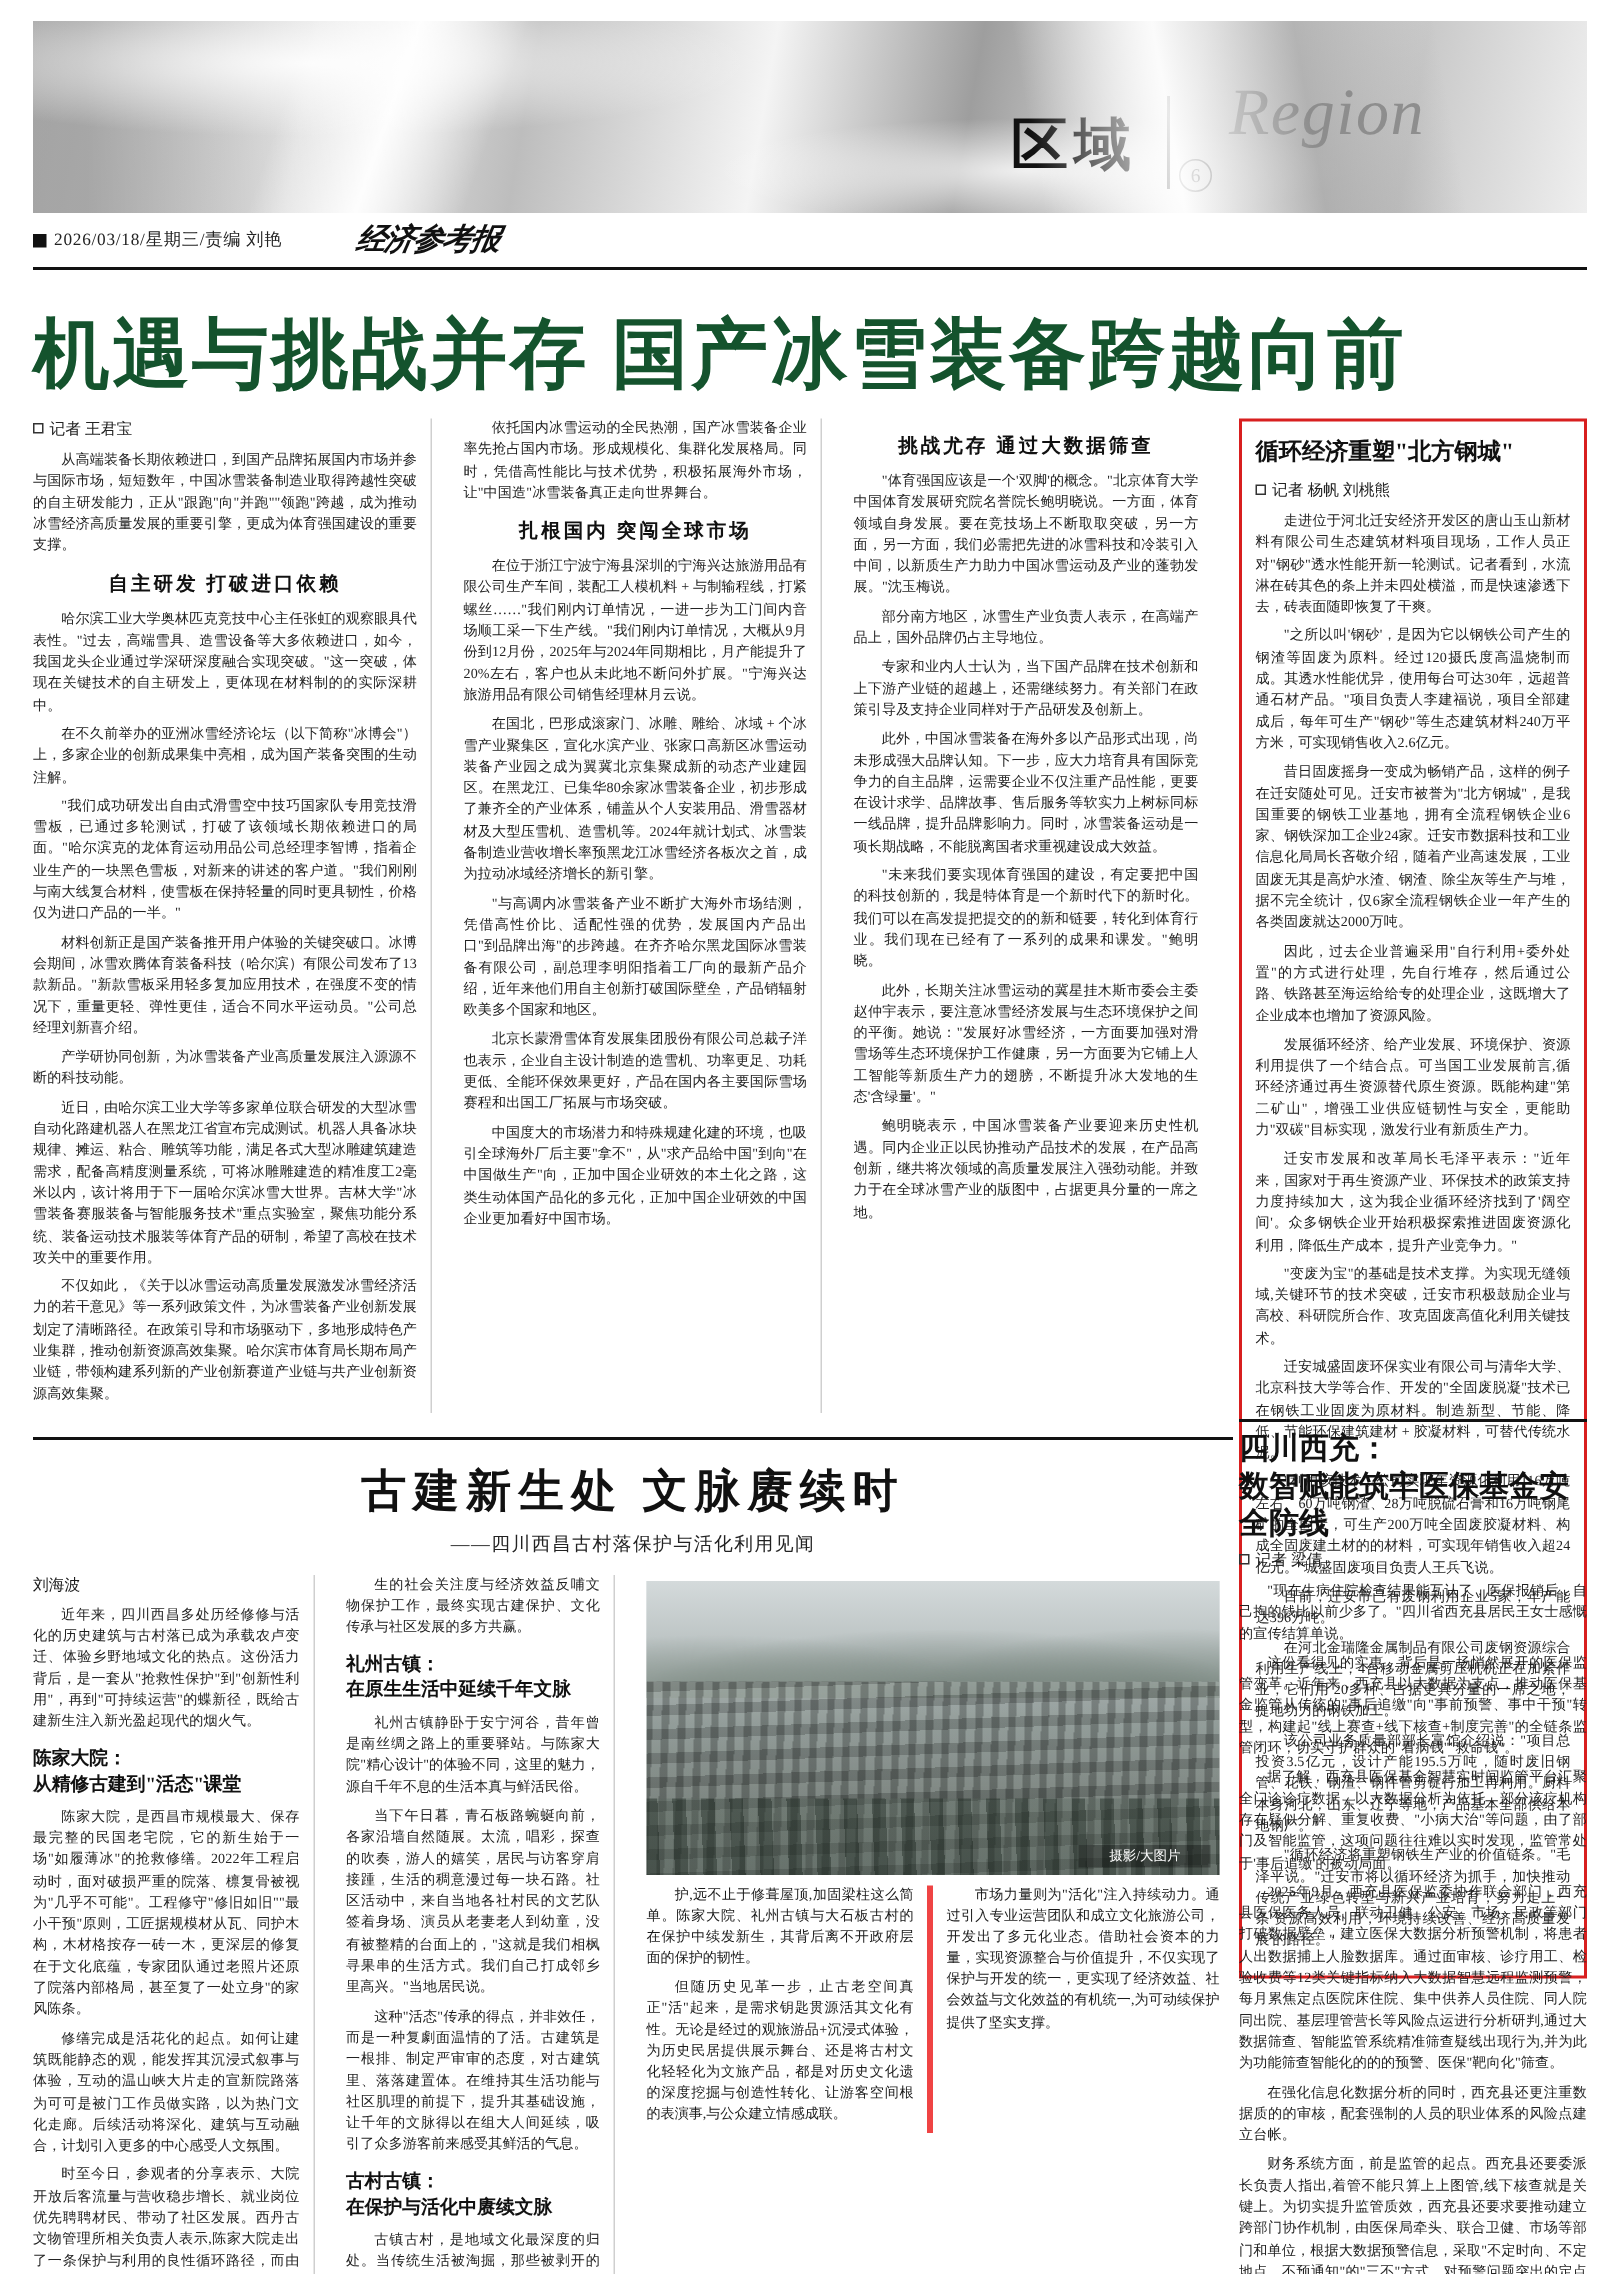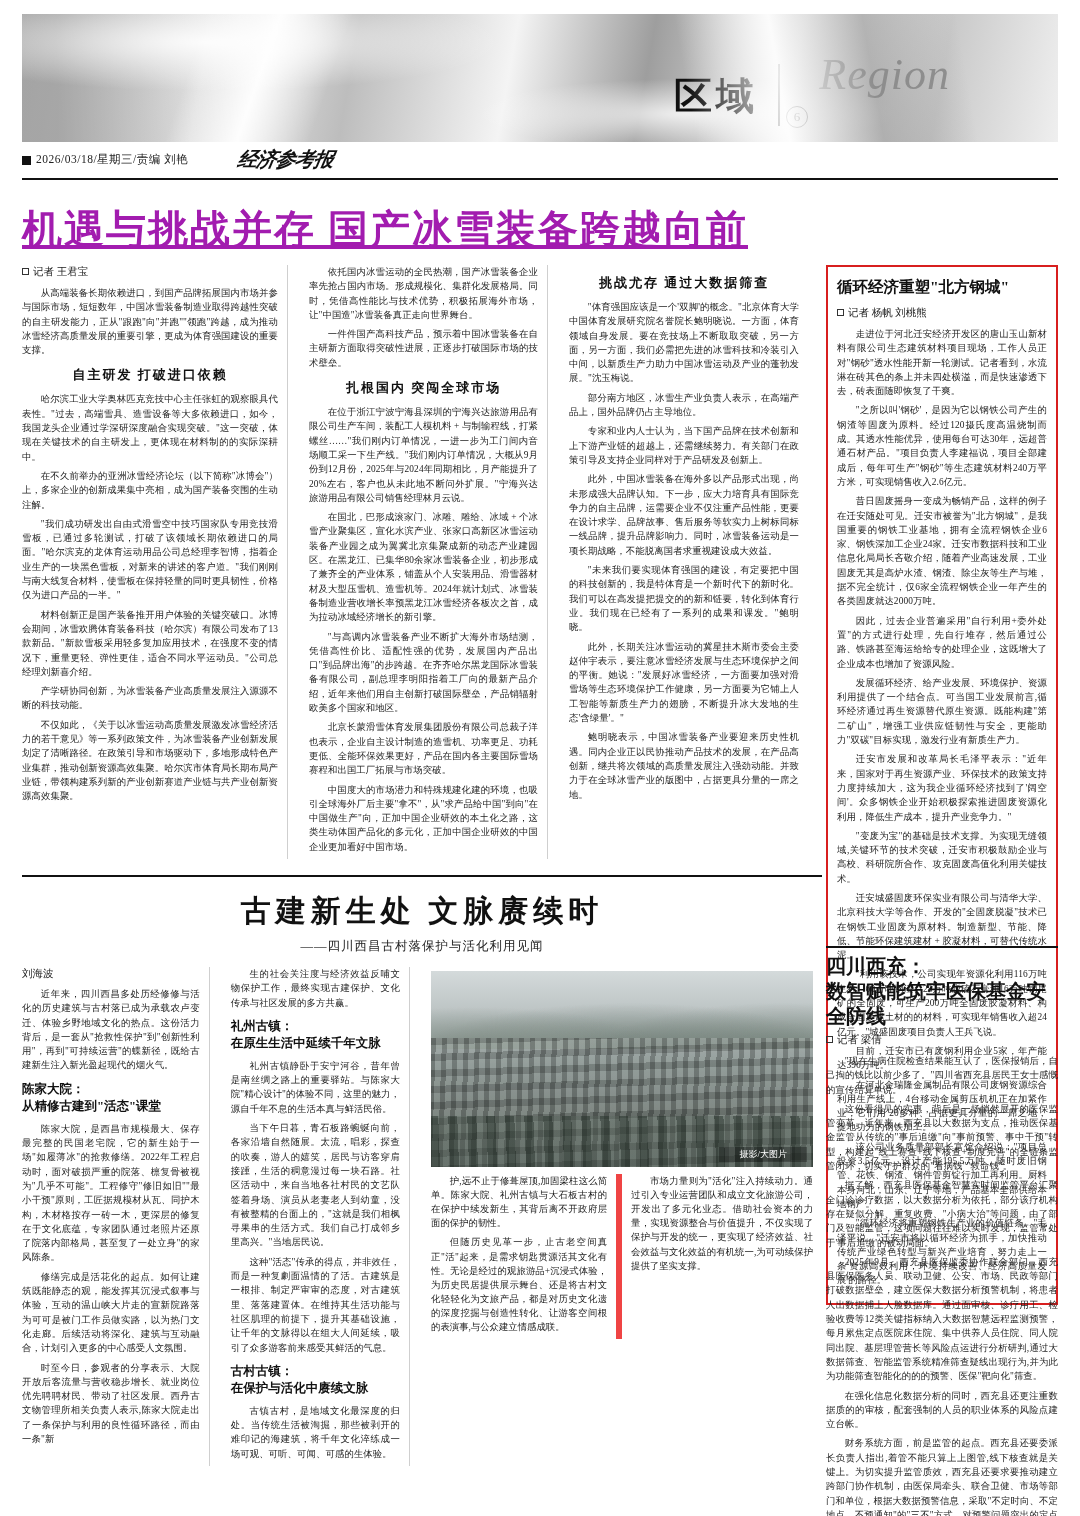--- a/index.html
+++ b/index.html
@@ -125,25 +125,24 @@
     font-style: italic;
     color: #111;
     letter-spacing: -1px;
     font-family: "Liberation Serif", serif;
     transform: skewX(-10deg);
   }
 
   
   .headline {
     margin: 22px 22px 6px 22px;
-    font-size: 40px;
+    font-size: 51px;
     font-weight: bold;
     letter-spacing: 2px;
-    color: #a21caf;
-    text-decoration: underline;
+    color: #14532d;
   }
 
   
   .body-wrap {
     position: relative;
     margin: 8px 22px 0 22px;
   }
   .cols {
     display: flex;
     gap: 12px;
@@ -325,26 +324,26 @@
         <div class="byline">
           <span class="box"></span><span>记者 王君宝</span>
         </div>
         <p class="tx">从高端装备长期依赖进口，到国产品牌拓展国内市场并参与国际市场，短短数年，中国冰雪装备制造业取得跨越性突破的自主研发能力，正从"跟跑"向"并跑""领跑"跨越，成为推动冰雪经济高质量发展的重要引擎，更成为体育强国建设的重要支撑。</p>
         <div class="subhead">自主研发  打破进口依赖</div>
         <p class="tx">哈尔滨工业大学奥林匹克竞技中心主任张虹的观察眼具代表性。"过去，高端雪具、造雪设备等大多依赖进口，如今，我国龙头企业通过学深研深度融合实现突破。"这一突破，体现在关键技术的自主研发上，更体现在材料制的的实际深耕中。</p>
         <p class="tx">在不久前举办的亚洲冰雪经济论坛（以下简称"冰博会"）上，多家企业的创新成果集中亮相，成为国产装备突围的生动注解。</p>
         <p class="tx">"我们成功研发出自由式滑雪空中技巧国家队专用竞技滑雪板，已通过多轮测试，打破了该领域长期依赖进口的局面。"哈尔滨克的龙体育运动用品公司总经理李智博，指着企业生产的一块黑色雪板，对新来的讲述的客户道。"我们刚刚与南大线复合材料，使雪板在保持轻量的同时更具韧性，价格仅为进口产品的一半。"</p>
         <p class="tx">材料创新正是国产装备推开用户体验的关键突破口。冰博会期间，冰雪欢腾体育装备科技（哈尔滨）有限公司发布了13款新品。"新款雪板采用轻多复加应用技术，在强度不变的情况下，重量更轻、弹性更佳，适合不同水平运动员。"公司总经理刘新喜介绍。</p>
         <p class="tx">产学研协同创新，为冰雪装备产业高质量发展注入源源不断的科技动能。</p>
+        <p class="tx">近日，由哈尔滨工业大学等多家单位联合研发的大型冰雪自动化路建机器人在黑龙江省宣布完成测试。机器人具备冰块规律、摊运、粘合、雕筑等功能，满足各式大型冰雕建筑建造需求，配备高精度测量系统，可将冰雕雕建造的精准度工2毫米以内，该计将用于下一届哈尔滨冰雪大世界。吉林大学"冰雪装备赛服装备与智能服务技术"重点实验室，聚焦功能分系统、装备运动技术服装等体育产品的研制，希望了高校在技术攻关中的重要作用。</p>
         <p class="tx">不仅如此，《关于以冰雪运动高质量发展激发冰雪经济活力的若干意见》等一系列政策文件，为冰雪装备产业创新发展划定了清晰路径。在政策引导和市场驱动下，多地形成特色产业集群，推动创新资源高效集聚。哈尔滨市体育局长期布局产业链，带领构建系列新的产业创新赛道产业链与共产业创新资源高效集聚。</p>
       </div>
 
       <div class="col" style="width:248px;">
         <p class="tx">依托国内冰雪运动的全民热潮，国产冰雪装备企业率先抢占国内市场。形成规模化、集群化发展格局。同时，凭借高性能比与技术优势，积极拓展海外市场，让"中国造"冰雪装备真正走向世界舞台。</p>
-        <p class="tx">一件件国产高科技产品，预示着中国冰雪装备在自主研新方面取得突破性进展，正逐步打破国际市场的技术壁垒。</p>
         <div class="subhead">扎根国内  突闯全球市场</div>
         <p class="tx">在位于浙江宁波宁海县深圳的宁海兴达旅游用品有限公司生产车间，装配工人模机料 + 与制输程线，打紧螺丝……"我们刚内订单情况，一进一步为工门间内音场顺工采一下生产线。"我们刚内订单情况，大概从9月份到12月份，2025年与2024年同期相比，月产能提升了20%左右，客户也从未此地不断问外扩展。"宁海兴达旅游用品有限公司销售经理林月云说。</p>
         <p class="tx">在国北，巴形成滚家门、冰雕、雕给、冰域 + 个冰雪产业聚集区，宣化水滨产业、张家口高新区冰雪运动装备产业园之成为翼冀北京集聚成新的动态产业建园区。在黑龙江、已集华80余家冰雪装备企业，初步形成了兼齐全的产业体系，铺盖从个人安装用品、滑雪器材材及大型压雪机、造雪机等。2024年就计划式、冰雪装备制造业营收增长率预黑龙江冰雪经济各板次之首，成为拉动冰域经济增长的新引擎。</p>
         <p class="tx">"与高调内冰雪装备产业不断扩大海外市场结测，凭借高性价比、适配性强的优势，发展国内产品出口"到品牌出海"的步跨越。在齐齐哈尔黑龙国际冰雪装备有限公司，副总理李明阳指着工厂向的最新产品介绍，近年来他们用自主创新打破国际壁垒，产品销辐射欧美多个国家和地区。</p>
         <p class="tx">北京长蒙滑雪体育发展集团股份有限公司总裁子洋也表示，企业自主设计制造的造雪机、功率更足、功耗更低、全能环保效果更好，产品在国内各主要国际雪场赛程和出国工厂拓展与市场突破。</p>
         <p class="tx">中国度大的市场潜力和特殊规建化建的环境，也吸引全球海外厂后主要"拿不"，从"求产品给中国"到向"在中国做生产"向，正加中国企业研效的本土化之路，这类生动体国产品化的多元化，正加中国企业研效的中国企业更加看好中国市场。</p>
         <p class="tx"></p>
       </div>
 
       <div class="col" style="width:248px;">
@@ -419,21 +418,21 @@
       </div>
 
       <div class="col" style="width:400px;">
         <div class="photo">
           <div class="hills"></div>
           <div class="roofs"></div>
           <div class="trees"></div>
           <div class="credit">摄影/大图片</div>
         </div>
         <div style="display:flex; gap:0;">
-          <div style="width:196px; padding-right:9px; border-right:6px solid #ef4444;">
+          <div style="width:196px; padding-right:9px; border-right:4px solid #ef4444;">
             <p class="caption-line">护,远不止于修葺屋顶,加固梁柱这么简单。陈家大院、礼州古镇与大石板古村的在保护中续发新生，其背后离不开政府层面的保护的韧性。</p>
             <p class="caption-line">但随历史见革一步，止古老空间真正"活"起来，是需求钥匙贯源活其文化有性。无论是经过的观旅游品+沉浸式体验，为历史民居提供展示舞台、还是将古村文化轻轻化为文旅产品，都是对历史文化遗的深度挖掘与创造性转化、让游客空间根的表演事,与公众建立情感成联。</p>
           </div>
           <div style="width:196px; padding-left:9px;">
             <p class="caption-line">市场力量则为"活化"注入持续动力。通过引入专业运营团队和成立文化旅游公司，开发出了多元化业态。借助社会资本的力量，实现资源整合与价值提升，不仅实现了保护与开发的统一，更实现了经济效益、社会效益与文化效益的有机统一,为可动续保护提供了坚实支撑。</p>
           </div>
         </div>
       </div>
     </div>
   </div>

